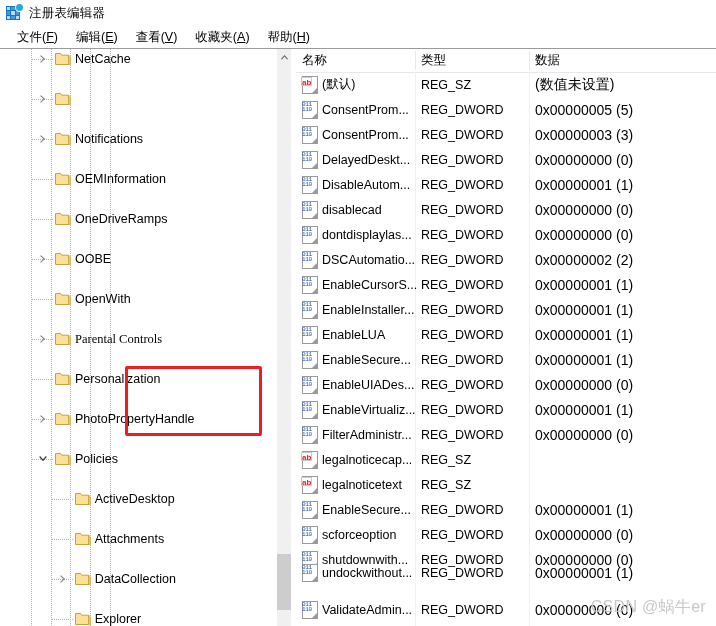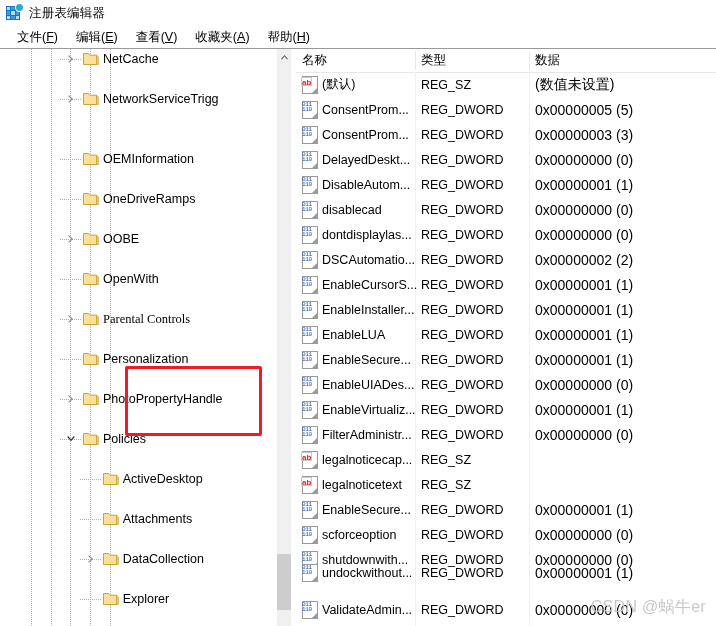--- a/index.html
+++ b/index.html
@@ -105,21 +105,20 @@
     top: 0;
     width: 1px;
     height: 578px;
     background-image: linear-gradient(to bottom, #b0b0b0 1px, transparent 1px);
     background-size: 1px 2px;
   }
   #tree-rows {
     position: absolute;
     left: 0; top: 0;
     width: 276px;
-    padding-left: 28px;
   }
   .trow {
     height: 20px;
     display: flex;
     align-items: center;
     position: relative;
     white-space: nowrap;
     cursor: default;
   }
   .trow .twig {
@@ -365,21 +364,33 @@
           <div class="twig" style="left: 32px; width: 22px;"></div>
           <div class="chev" style="left: 37px;">
             <svg width="12" height="12" viewBox="0 0 12 12">
               <path d="M4 2.2 L8.2 6 L4 9.8 L3.1 8.9 L6.3 6 L3.1 3.1 Z" fill="#8d8d8d"></path>
             </svg>
           </div>
           <div class="tfolder" style="left: 55px;"><svg width="16" height="14" viewBox="0 0 16 14">
               <path d="M0.5 1.5 L5.5 1.5 L6.8 3.2 L13.5 3.2 L13.5 12.5 L0.5 12.5 Z" fill="#fbe09a" stroke="#c9a33a" stroke-width="1"></path>
               <path d="M13.5 3.2 L15.3 4.8 L15.3 12.5 L13.5 12.5 Z" fill="#efd089" stroke="#c9a33a" stroke-width="0.8"></path>
             </svg></div>
-          <div class="tlabel" style="left: 75px;">NetworkServiceTrigg</div>
+        </div>
+        <div class="trow" style="top: 40px;">
+          <div class="twig" style="left: 32px; width: 22px;"></div>
+          <div class="chev" style="left: 37px;">
+            <svg width="12" height="12" viewBox="0 0 12 12">
+              <path d="M4 2.2 L8.2 6 L4 9.8 L3.1 8.9 L6.3 6 L3.1 3.1 Z" fill="#8d8d8d"></path>
+            </svg>
+          </div>
+          <div class="tfolder" style="left: 55px;"><svg width="16" height="14" viewBox="0 0 16 14">
+              <path d="M0.5 1.5 L5.5 1.5 L6.8 3.2 L13.5 3.2 L13.5 12.5 L0.5 12.5 Z" fill="#fbe09a" stroke="#c9a33a" stroke-width="1"></path>
+              <path d="M13.5 3.2 L15.3 4.8 L15.3 12.5 L13.5 12.5 Z" fill="#efd089" stroke="#c9a33a" stroke-width="0.8"></path>
+            </svg></div>
+          <div class="tlabel" style="left: 75px;">Notifications</div>
         </div>
         <div class="trow" style="top: 60px;">
           <div class="twig" style="left: 32px; width: 22px;"></div>
           <div class="tfolder" style="left: 55px;"><svg width="16" height="14" viewBox="0 0 16 14">
               <path d="M0.5 1.5 L5.5 1.5 L6.8 3.2 L13.5 3.2 L13.5 12.5 L0.5 12.5 Z" fill="#fbe09a" stroke="#c9a33a" stroke-width="1"></path>
               <path d="M13.5 3.2 L15.3 4.8 L15.3 12.5 L13.5 12.5 Z" fill="#efd089" stroke="#c9a33a" stroke-width="0.8"></path>
             </svg></div>
           <div class="tlabel" style="left: 75px;">OEMInformation</div>
         </div>
         <div class="trow" style="top: 80px;">

